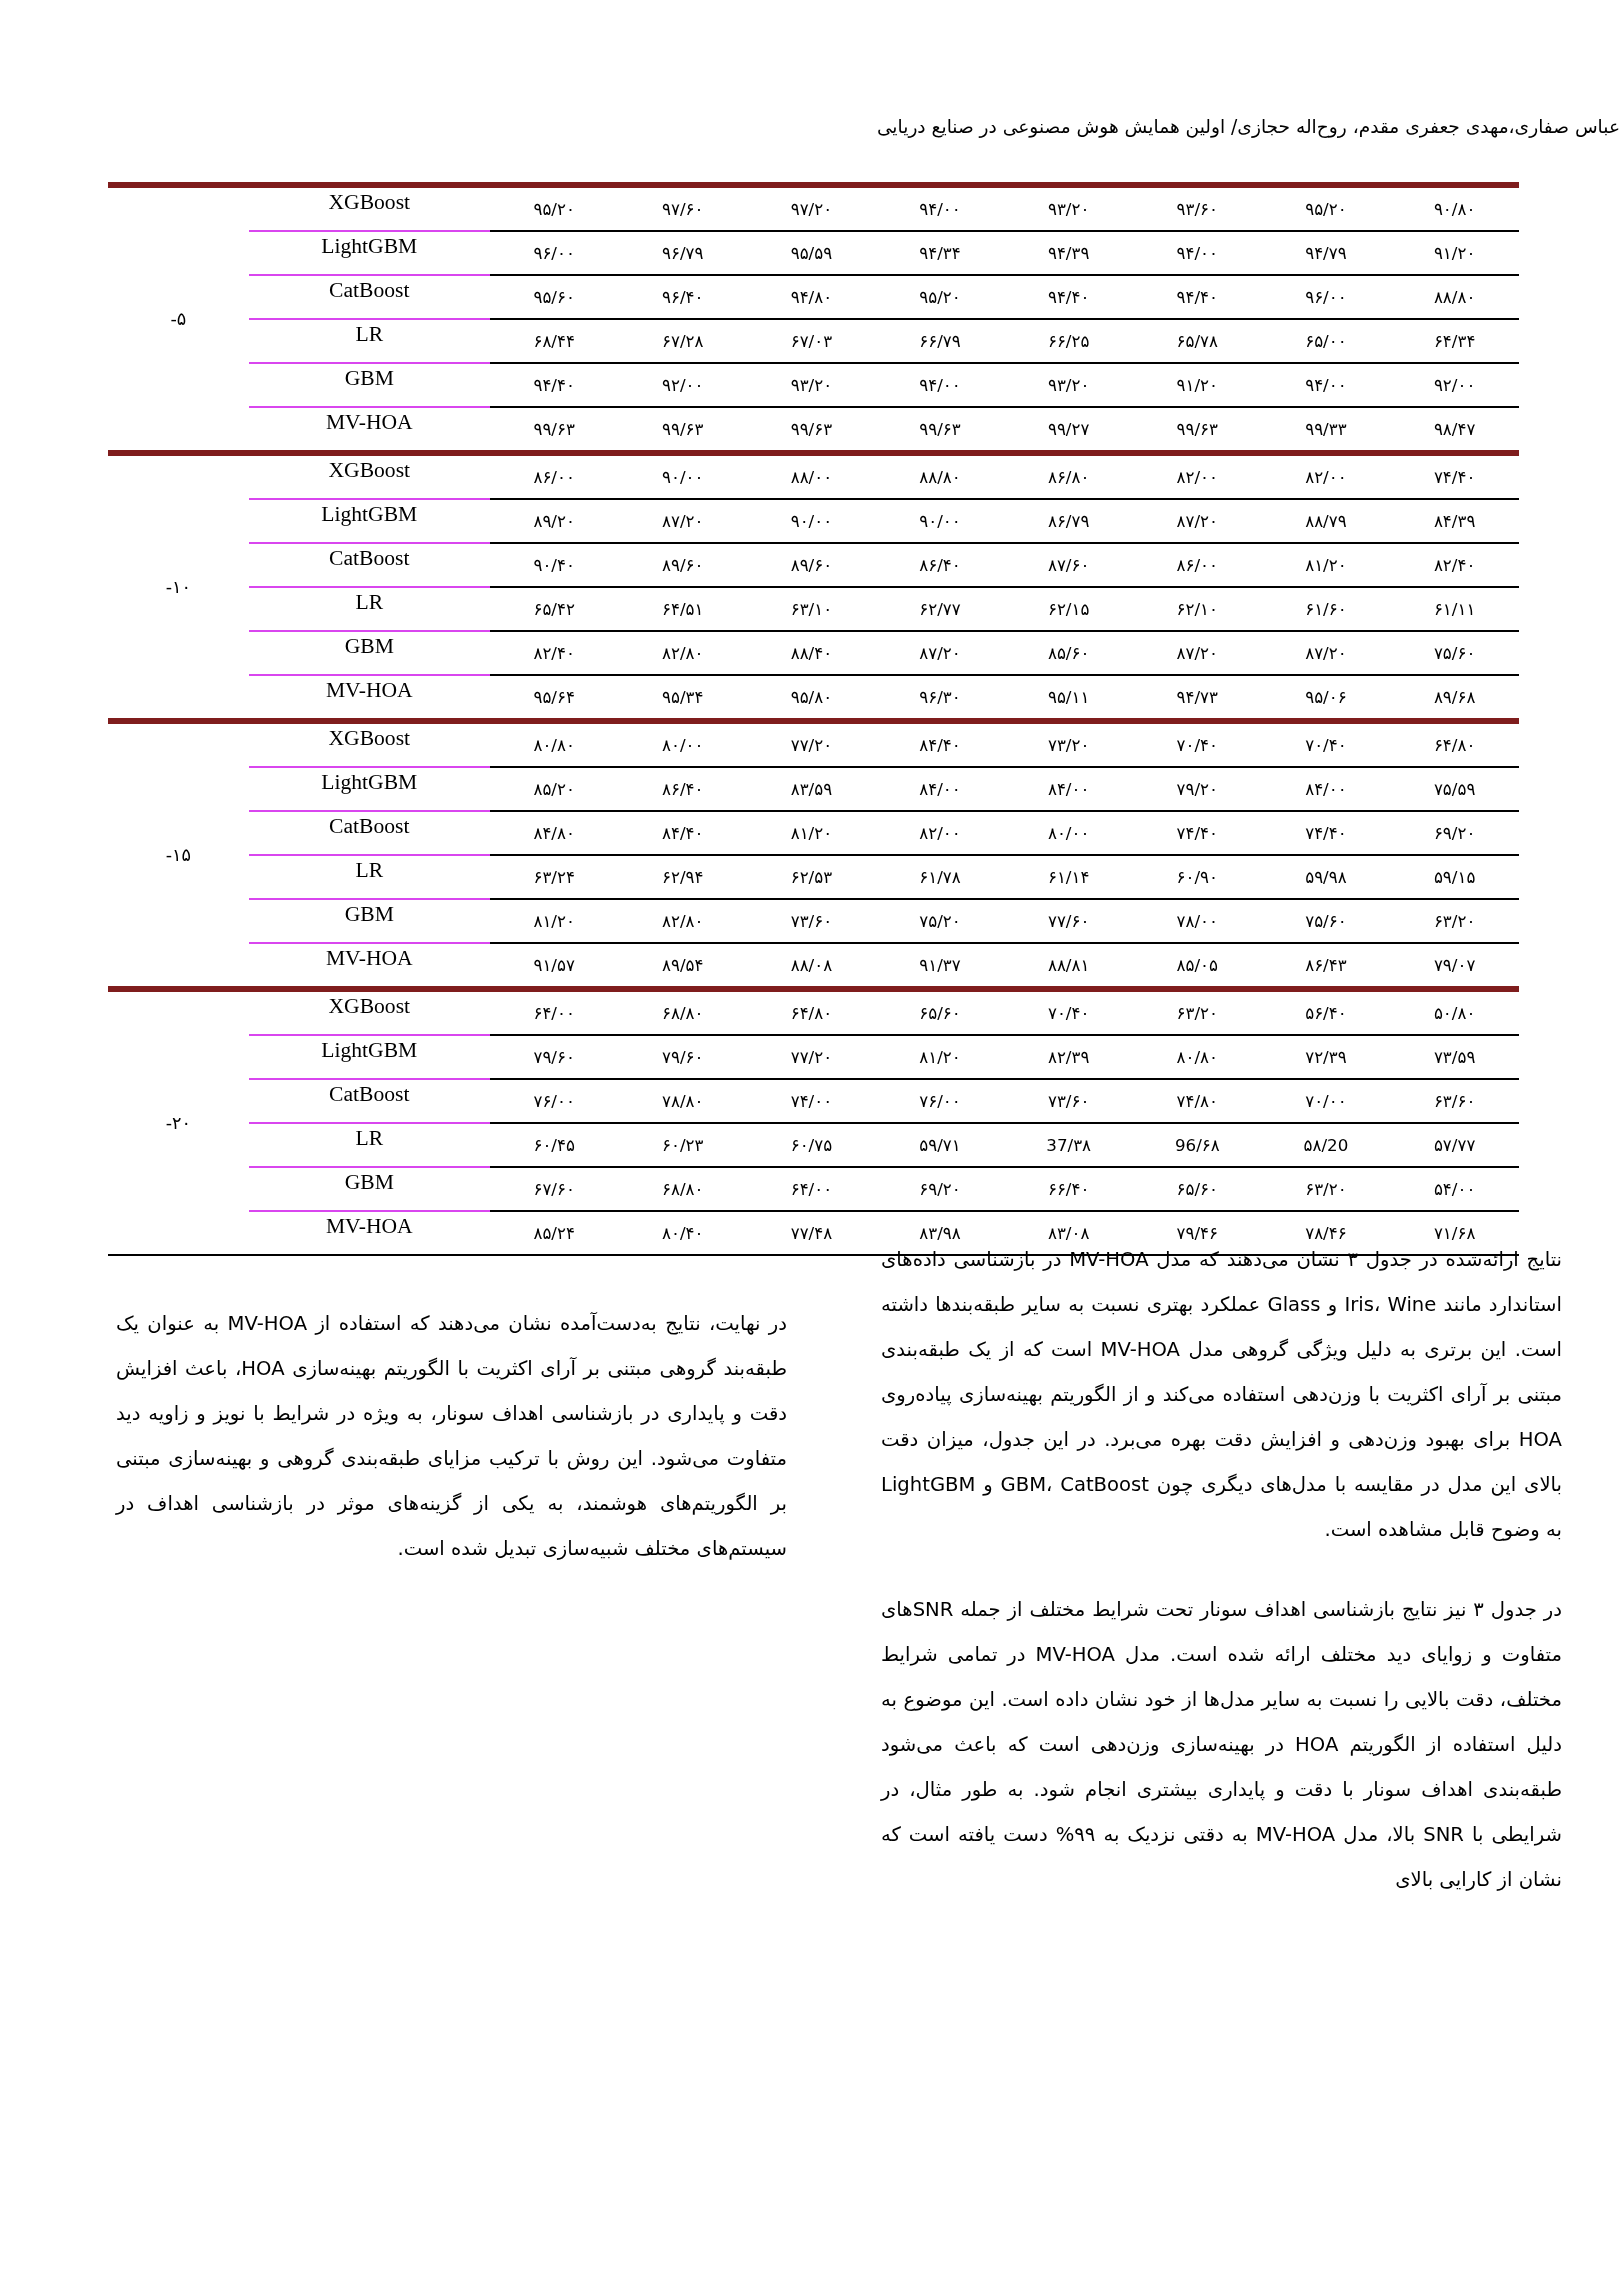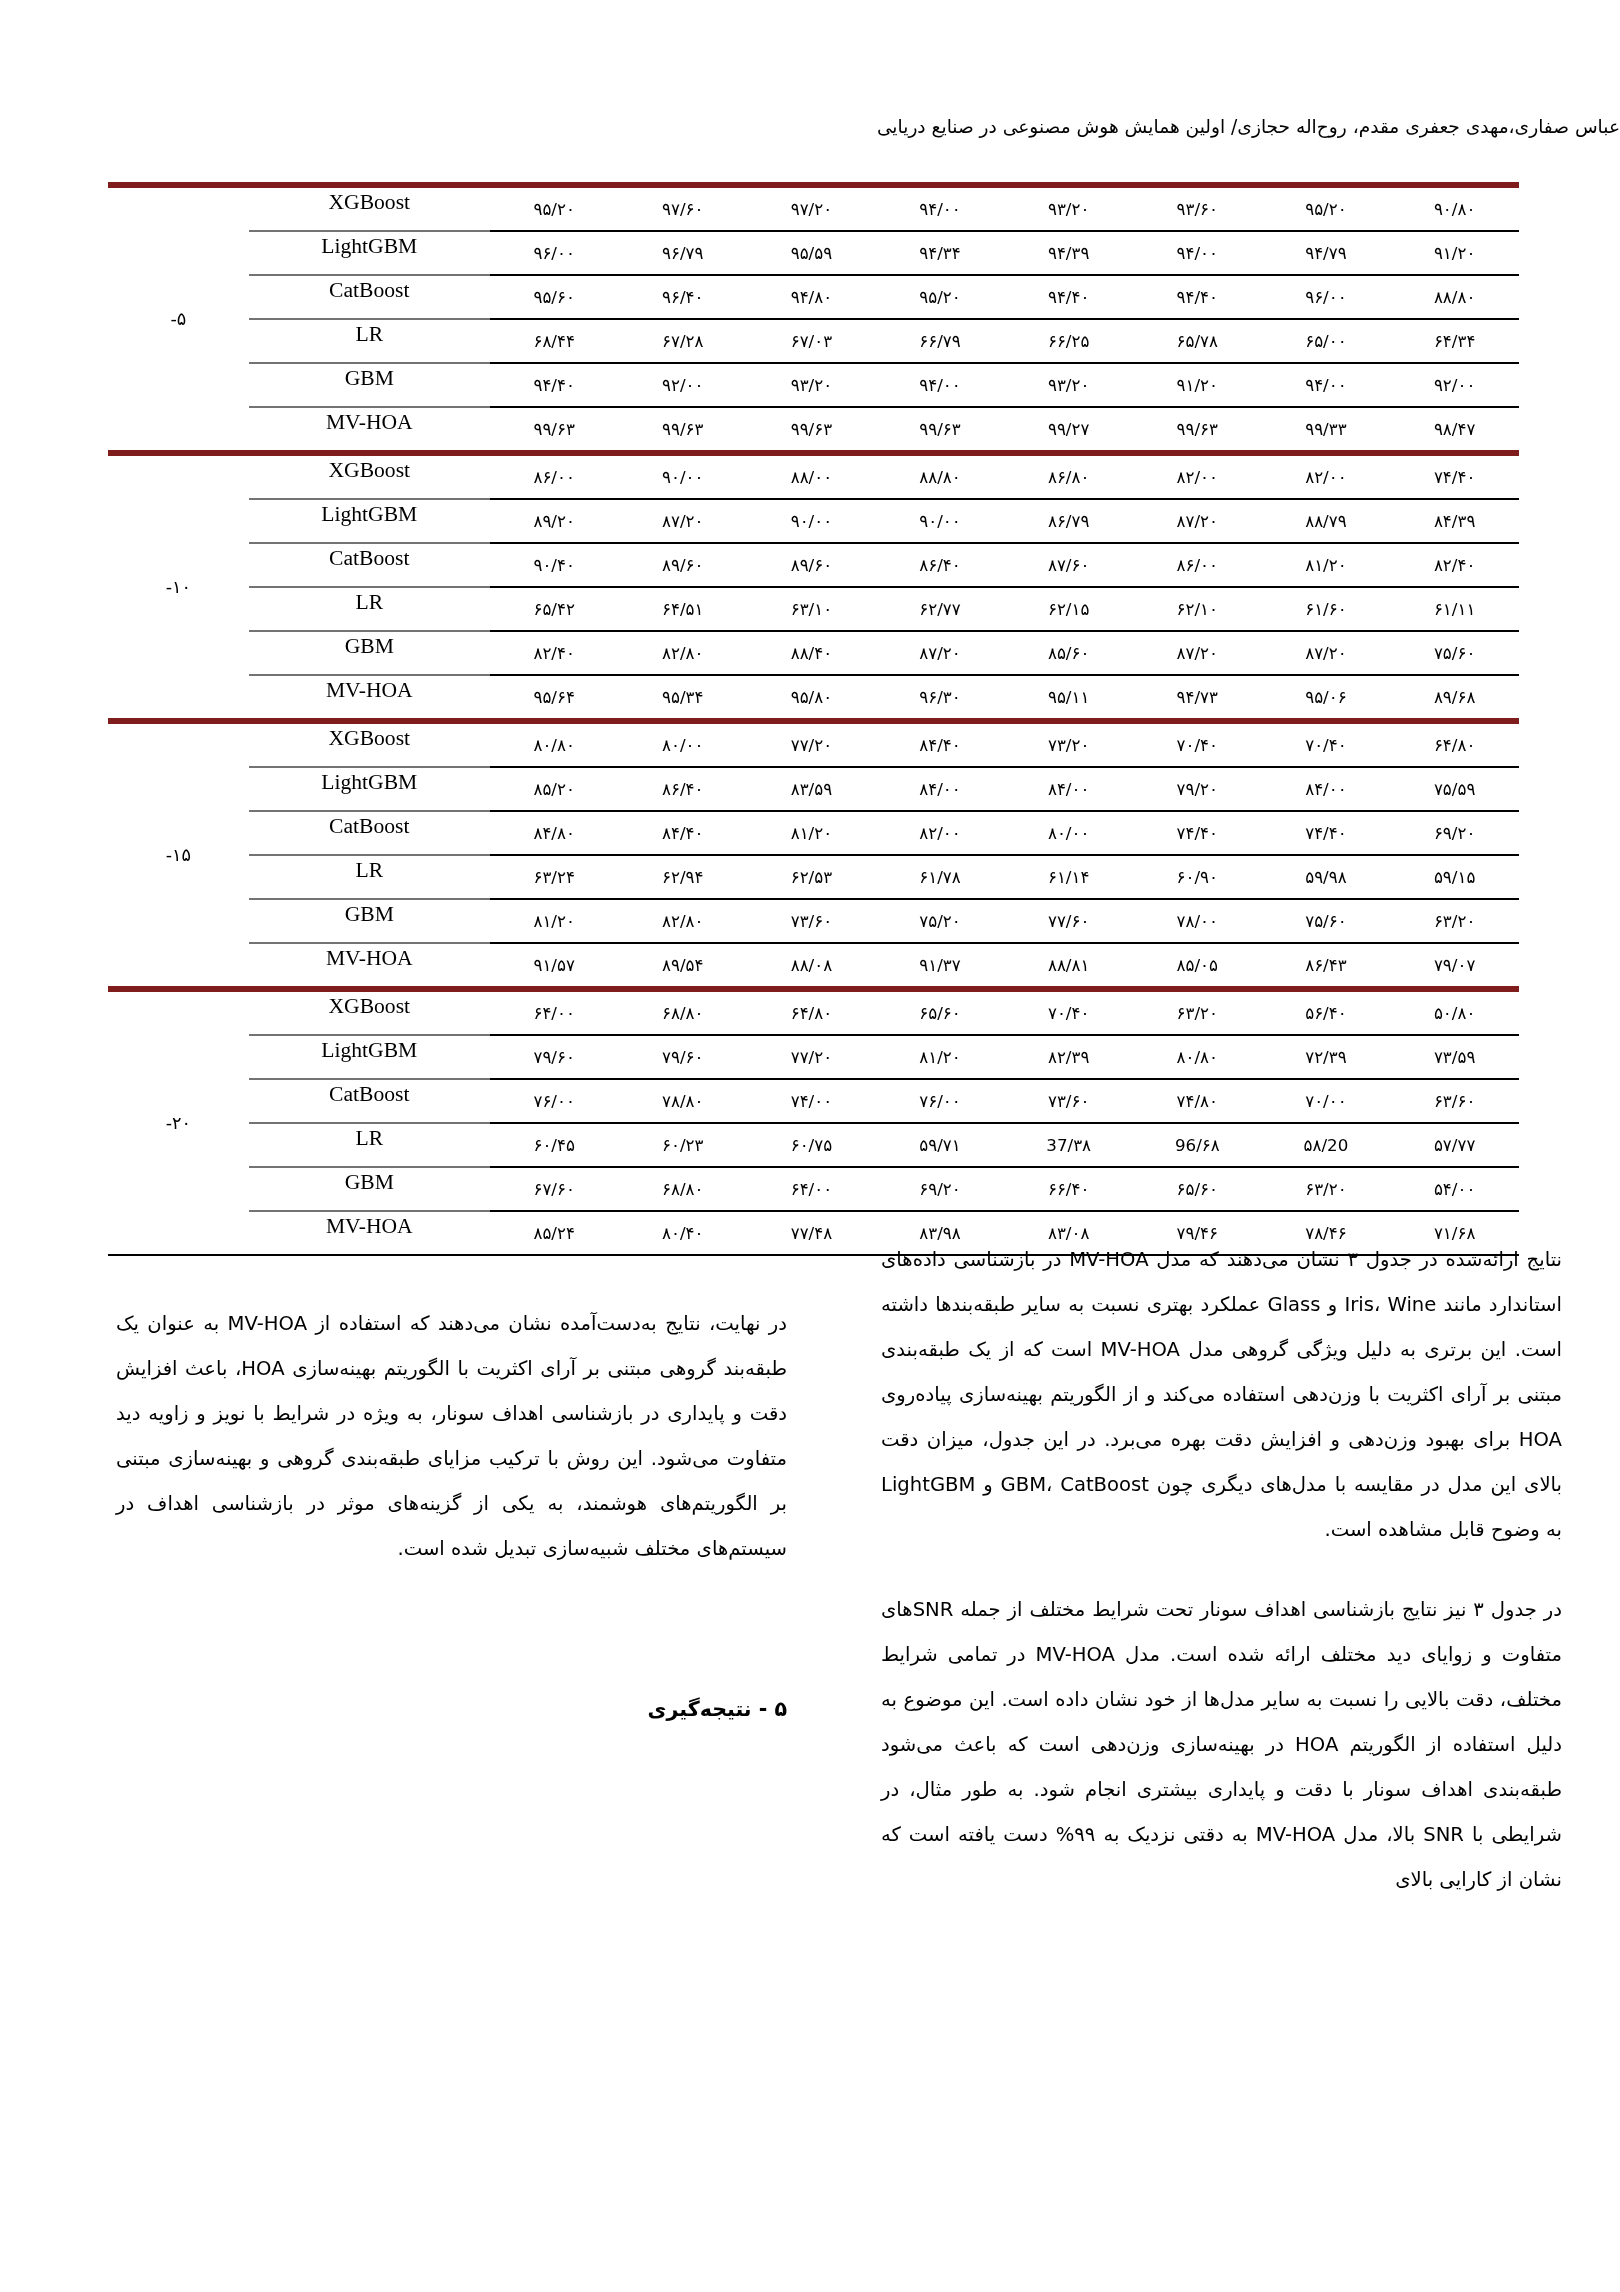--- a/index.html
+++ b/index.html
@@ -1,21 +1,21 @@
 <!DOCTYPE html>
 <html><head>
 <meta charset="utf-8">
 <style>
   html, body { margin:0; padding:0; background:#ffffff; }
   body { width:1620px; height:2293px; position:relative; overflow:hidden; color:#000; font-family:"DejaVu Sans", sans-serif; }
   .header { position:absolute; top:116px; left:0; width:1620px; text-align:right; font-size:18.6px; direction:rtl; font-family:"DejaVu Sans", sans-serif; }
   .tbl { position:absolute; left:108px; top:182px; width:1411px; border-collapse:collapse; direction:ltr; font-family:"Liberation Serif", serif; }
   .tbl td { height:40px; padding:0; text-align:center; vertical-align:middle; font-size:19.6px; }
   .tbl td.snr { width:140px; font-family:"DejaVu Sans", sans-serif; font-size:17.6px; border-bottom:2px solid #000; }
-  .tbl td.model { width:240px; font-size:21.6px; border-top:2px solid #737373; vertical-align:top; padding-top:2px; }
+  .tbl td.model { width:240px; font-size:21.6px; border-top:2px solid #d946ef; vertical-align:top; padding-top:2px; }
   .tbl td.val { width:128px; font-family:"DejaVu Sans", sans-serif; font-size:16.7px; border-top:2px solid #000; }
   .tbl tr.grp-start td { border-top:6px solid #7f1d1d; }
   .tbl tr.grp-end td.model, .tbl tr.grp-end td.val { border-bottom:2px solid #000; }
   .col { position:absolute; direction:rtl; text-align:justify; font-family:"DejaVu Sans", sans-serif; font-size:19.6px; line-height:45px; }
   .col p { margin:0; }
   .col-right { left:881px; width:681px; top:1237px; }
   .col-left { left:116px; width:671px; top:1266px; }
   .gap { height:35px; }
   .heading { font-weight:bold; font-size:20.6px; margin:0; }
 </style>
@@ -300,16 +300,15 @@
 <div class="col col-right">
   <p>نتایج ارائه‌شده در جدول ۳ نشان می‌دهند که مدل MV-HOA در بازشناسی داده‌های استاندارد مانند Iris، Wine و Glass عملکرد بهتری نسبت به سایر طبقه‌بندها داشته است. این برتری به دلیل ویژگی گروهی مدل MV-HOA است که از یک طبقه‌بندی مبتنی بر آرای اکثریت با وزن‌دهی استفاده می‌کند و از الگوریتم بهینه‌سازی پیاده‌روی HOA برای بهبود وزن‌دهی و افزایش دقت بهره می‌برد. در این جدول، میزان دقت بالای این مدل در مقایسه با مدل‌های دیگری چون GBM، CatBoost و LightGBM به وضوح قابل مشاهده است.</p>
   <div class="gap"></div>
   <p>در جدول ۳ نیز نتایج بازشناسی اهداف سونار تحت شرایط مختلف از جمله SNRهای متفاوت و زوایای دید مختلف ارائه شده است. مدل MV-HOA در تمامی شرایط مختلف، دقت بالایی را نسبت به سایر مدل‌ها از خود نشان داده است. این موضوع به دلیل استفاده از الگوریتم HOA در بهینه‌سازی وزن‌دهی است که باعث می‌شود طبقه‌بندی اهداف سونار با دقت و پایداری بیشتری انجام شود. به طور مثال، در شرایطی با SNR بالا، مدل MV-HOA به دقتی نزدیک به ۹۹% دست یافته است که نشان از کارایی بالای</p>
 </div>
 
 <div class="col col-left">
   <div class="gap"></div>
   <p>در نهایت، نتایج به‌دست‌آمده نشان می‌دهند که استفاده از MV-HOA به عنوان یک طبقه‌بند گروهی مبتنی بر آرای اکثریت با الگوریتم بهینه‌سازی HOA، باعث افزایش دقت و پایداری در بازشناسی اهداف سونار، به ویژه در شرایط با نویز و زاویه دید متفاوت می‌شود. این روش با ترکیب مزایای طبقه‌بندی گروهی و بهینه‌سازی مبتنی بر الگوریتم‌های هوشمند، به یکی از گزینه‌های موثر در بازشناسی اهداف در سیستم‌های مختلف شبیه‌سازی تبدیل شده است.</p>
   <div style="height:116px"></div>
-  <p class="heading">۵ - نتیجه‌گیری</p>
   <div style="height:21.6px"></div>
 </div>
 
 
 </body></html>

